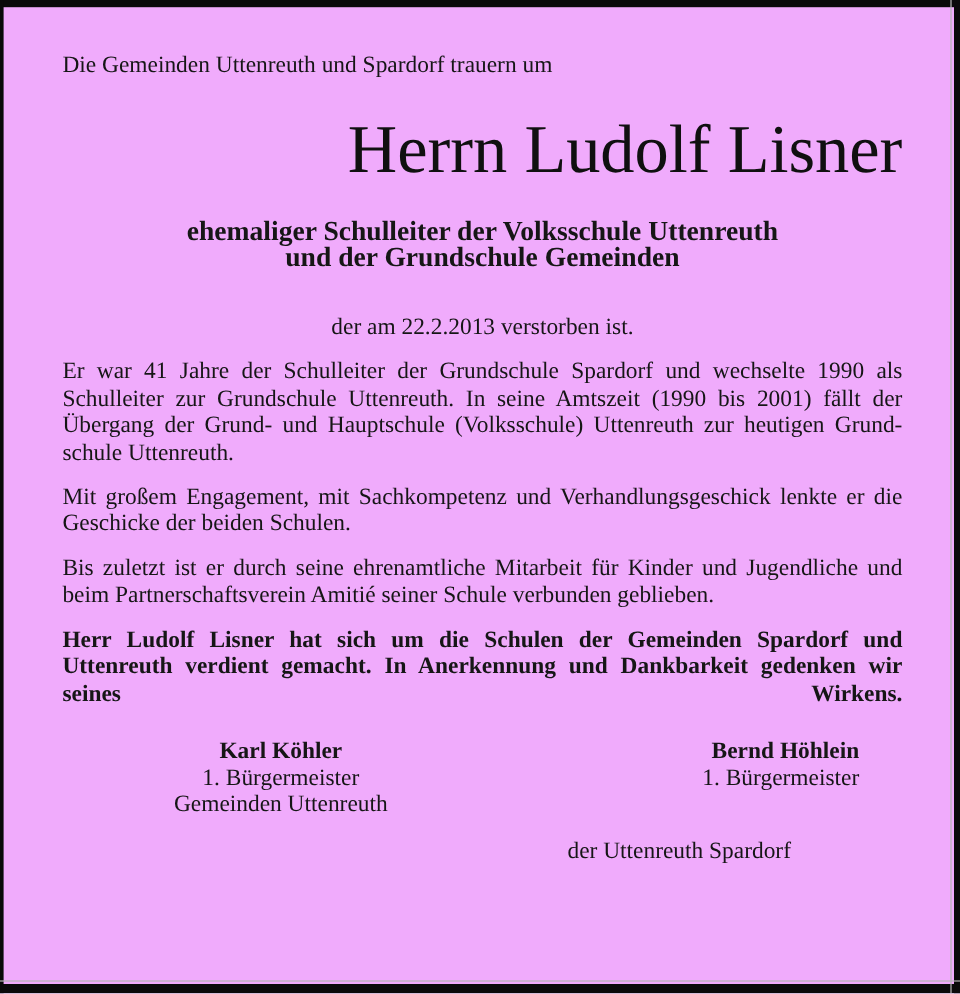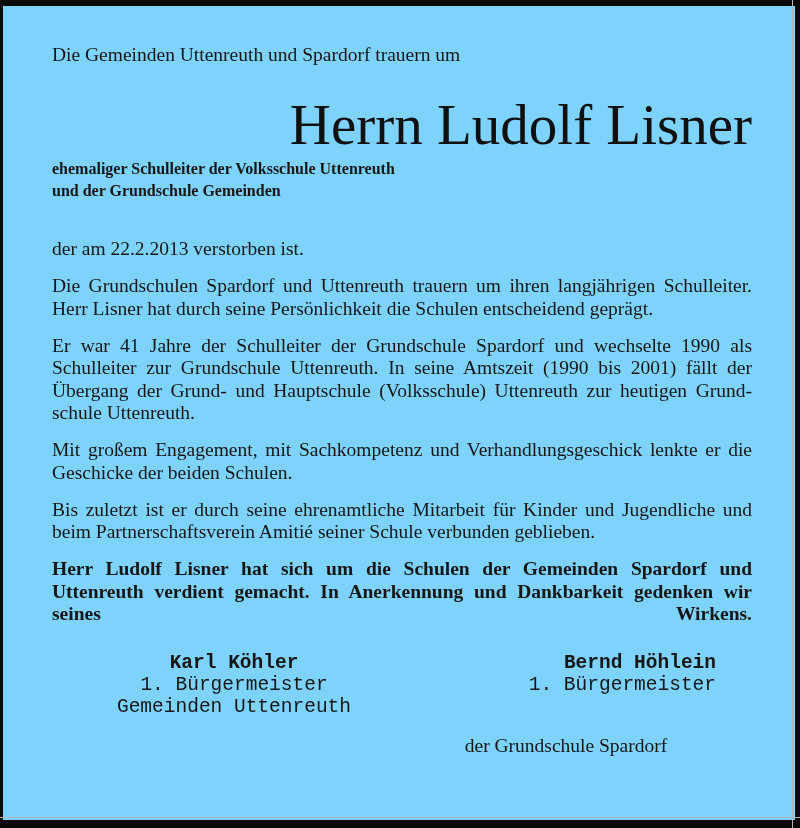--- a/index.html
+++ b/index.html
@@ -1,20 +1,20 @@
 <!DOCTYPE html>
 <html><head>
 <meta charset="utf-8">
 <style>
   html, body { margin: 0; padding: 0; background: #ffffff; }
   .page {
     position: relative;
     width: 800px;
     height: 828px;
-    background: #7dd3fc;
+    background: #f0abfc;
     overflow: hidden;
     font-family: "Liberation Serif", "DejaVu Serif", serif;
     color: #161616;
   }
   
   .frame-top    { position: absolute; top: 0; left: 0; width: 100%; height: 6px; background: #0a0a0a; }
   .frame-left   { position: absolute; top: 0; left: 0; width: 3px; height: 100%; background: #0a0a0a; }
   .frame-right  { position: absolute; top: 0; right: 0; width: 5px; height: 100%; background: #0a0a0a; }
   .frame-bottom { position: absolute; bottom: 0; left: 0; width: 100%; height: 8px; background: #0a0a0a; }
   .hairline-right  { position: absolute; top: 0; right: 7px; width: 1px; height: 100%; background: #b5b5b5; }
@@ -30,35 +30,36 @@
   .title {
     font-size: 57px;
     font-weight: normal;
     line-height: 1.18;
     text-align: right;
     margin: 25px 0 0 0;
     color: #101010;
     white-space: nowrap;
   }
   .subtitle {
-    margin-top: 0;
+    margin-top: 24px;
+    text-align: center;
     font-weight: bold;
-    font-size: 16px;
+    font-size: 23px;
     line-height: 21.5px;
   }
   .body {
     font-size: 19.5px;
     line-height: 22.5px;
     margin: 14.5px 0 0 0;
   }
-  .date-line { margin-top: 37px; }
+  .date-line { margin-top: 37px; text-align: center; }
   .just { text-align: justify; hyphens: manual; }
   .stretch-last { text-align-last: justify; font-weight: bold; }
 
-  .sig-row { display: flex; margin-top: 26px; font-family: Liberation Mono, monospace; }
+  .sig-row { display: flex; margin-top: 26px; }
   .sig-col { font-size: 19.5px; line-height: 22px; text-align: center; }
   .sig-col.left  { width: 364px; }
   .sig-col.right { width: 300px; text-align: right; }
   .sig-name { font-weight: bold; }
   .sig-school {
     width: 300px;
     margin-left: 364px;
     margin-top: 17px;
     font-size: 19.5px;
     line-height: 22px;
@@ -80,35 +81,34 @@
     <p class="intro">Die Gemeinden Uttenreuth und Spardorf trauern um</p>
 
     <h1 class="title">Herrn Ludolf Lisner</h1>
 
     <div class="subtitle">
       <div>ehemaliger Schulleiter der Volksschule Uttenreuth</div>
       <div>und der Grundschule Gemeinden</div>
     </div>
 
     <p class="body date-line">der am 22.2.2013 verstorben ist.</p>
-    <p class="body just">Die Grundschulen Spardorf und Uttenreuth trauern um ihren langjährigen Schulleiter. Herr Lisner hat durch seine Persönlichkeit die Schulen entscheidend geprägt.</p>
     <p class="body just">Er war 41 Jahre der Schulleiter der Grundschule Spardorf und wechselte 1990 als Schulleiter zur Grundschule Uttenreuth. In seine Amtszeit (1990 bis 2001) fällt der Übergang der Grund- und Hauptschule (Volksschule) Uttenreuth zur heutigen Grund­schule Uttenreuth.</p>
     <p class="body just">Mit großem Engagement, mit Sachkompetenz und Verhandlungsgeschick lenkte er die Geschicke der beiden Schulen.</p>
     <p class="body just">Bis zuletzt ist er durch seine ehrenamtliche Mitarbeit für Kinder und Jugendliche und beim Partnerschaftsverein Amitié seiner Schule verbunden geblieben.</p>
     <p class="body just stretch-last">Herr Ludolf Lisner hat sich um die Schulen der Gemeinden Spardorf und Uttenreuth verdient gemacht. In Anerkennung und Dankbarkeit gedenken wir seines Wirkens.</p>
 
     <div class="sig-row">
       <div class="sig-col left">
         <div class="sig-name">Karl Köhler</div>
         <div>1. Bürgermeister</div>
         <div>Gemeinden Uttenreuth</div>
       </div>
       <div class="sig-col right">
         <div class="sig-name">Bernd Höhlein</div>
         <div>1. Bürgermeister</div>
       </div>
     </div>
 
     <div class="sig-school">
-      <div>der Grundschule Spardorf</div>
+      <div>der Uttenreuth Spardorf</div>
     </div>
   </div>
 </div>
 
 </body></html>

